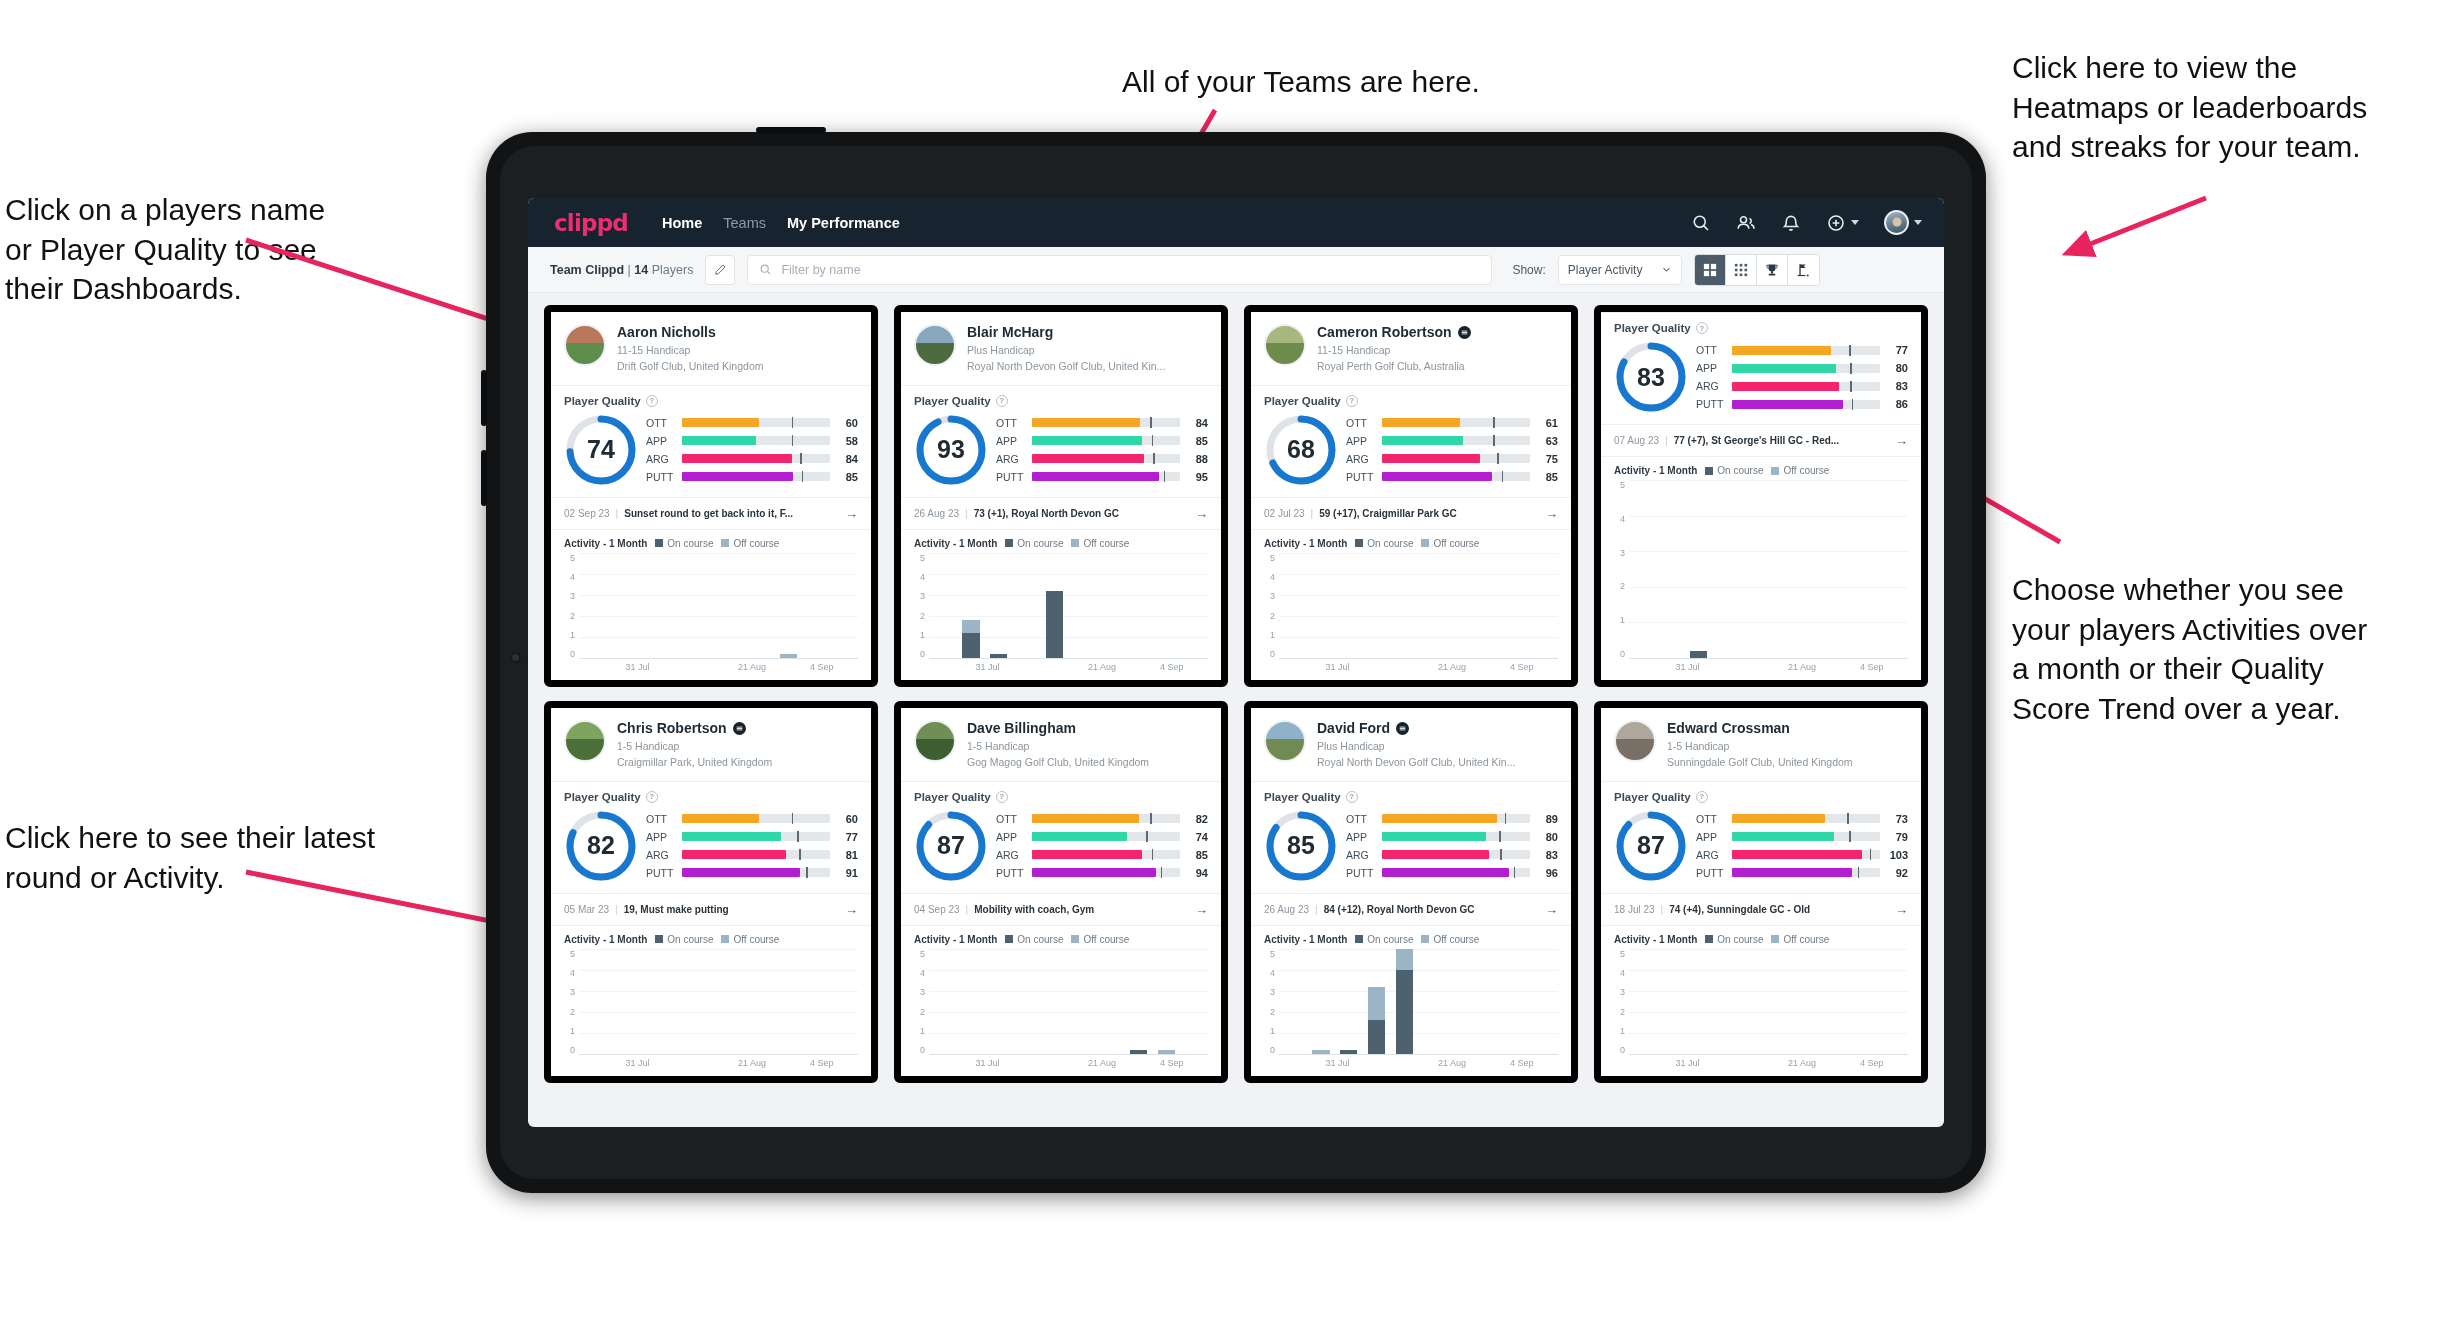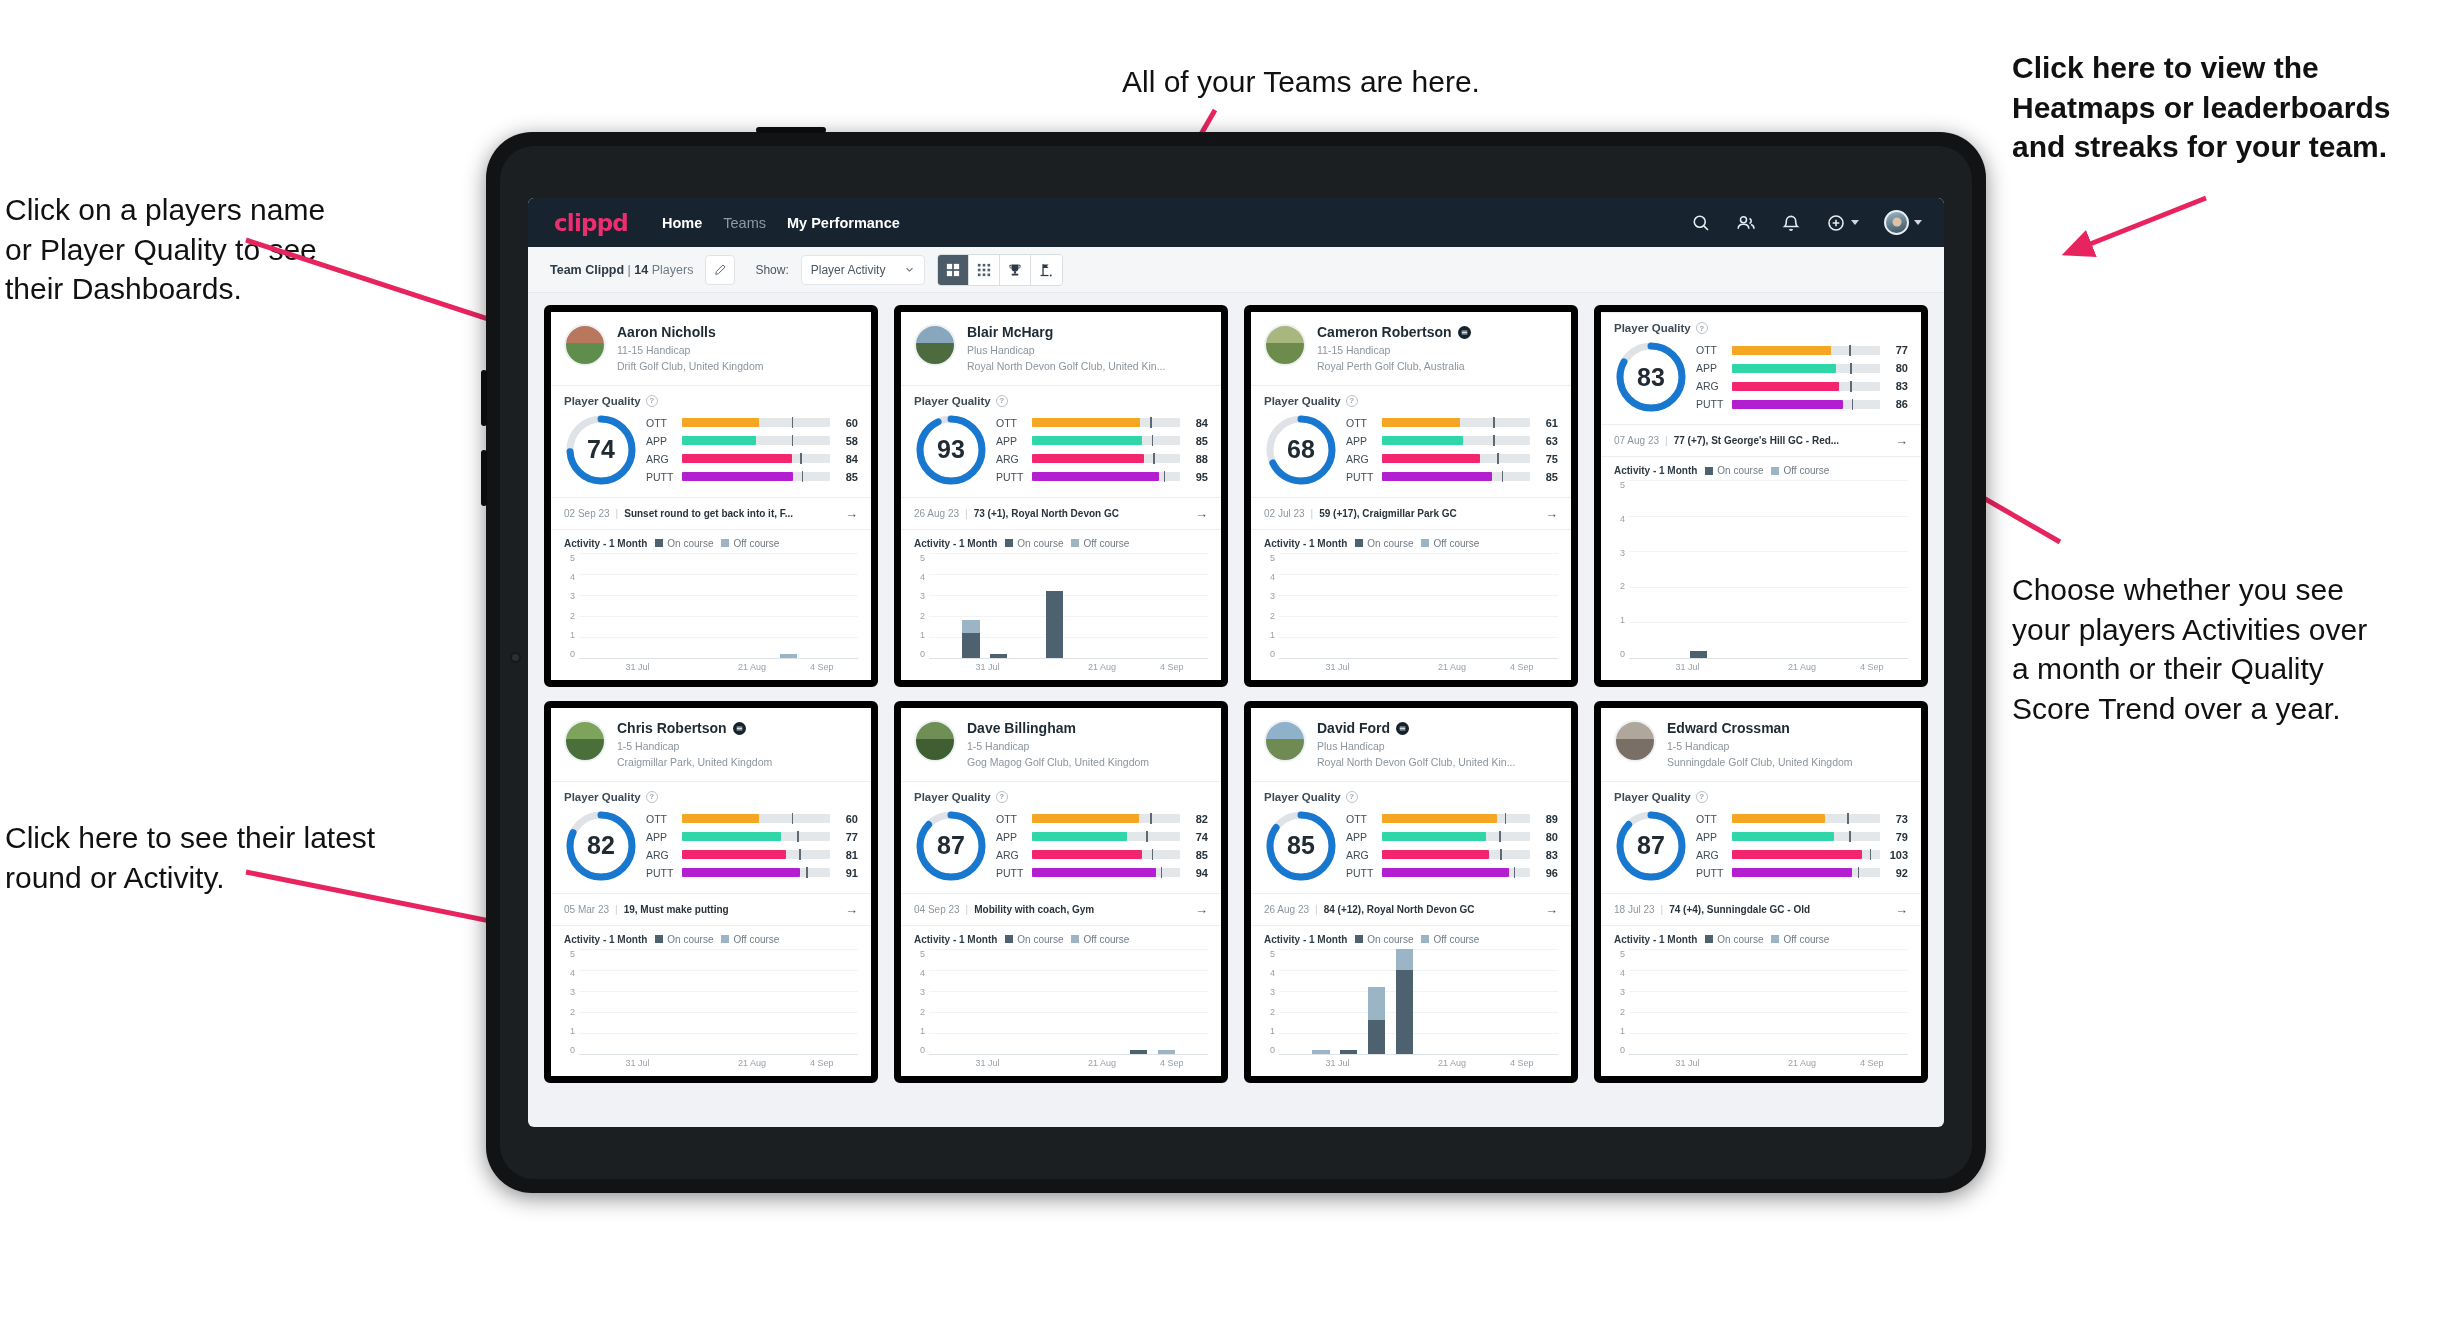--- a/index.html
+++ b/index.html
@@ -224,21 +224,21 @@
   .bar { width: 62%; display: flex; flex-direction: column; justify-content: flex-end; }
   .seg-off { background: #9bb4c6; }
   .seg-on { background: #4e616f; }
   .xaxis { height: 15px; display: flex; position: relative; margin-left: 15px; padding-top: 3px; }
   .xlab { position: absolute; font-size: 9px; color: #98a1a9; transform: translateX(-50%); }
 </style>
 </head>
 <body>
 
 <div class="annot" style="left:1122px; top:62px;">All of your Teams are here.</div>
-<div class="annot" style="left:2012px; top:48px;font-weight:bold;">Click here to view the
+<div class="annot" style="left:2012px; top:48px;">Click here to view the
 Heatmaps or leaderboards
 and streaks for your team.</div>
 <div class="annot" style="left:5px; top:190px;">Click on a players name
 or Player Quality to see
 their Dashboards.</div>
 <div class="annot" style="left:2012px; top:570px;">Choose whether you see
 your players Activities over
 a month or their Quality
 Score Trend over a year.</div>
 <div class="annot" style="left:5px; top:818px;">Click here to see their latest
@@ -308,20 +308,27 @@
         <div id="teamlabel">
           <b>Team Clippd</b>
           <span class="muted">|</span>
           <b>14</b>
           <span class="muted">Players</span>
         </div>
         <div id="editbtn">
           <svg width="13" height="13" viewBox="0 0 24 24">
             <path d="M16.5 3.6l3.9 3.9L8.2 19.7l-5 1.1 1.1-5z" fill="none" stroke="#5b6772" stroke-width="1.8"></path>
           </svg>
+        </div>
+        <div id="searchbox">
+          <svg width="13" height="13" viewBox="0 0 24 24">
+            <circle cx="10.5" cy="10.5" r="6.6" fill="none" stroke="#a8b1ba" stroke-width="2"></circle>
+            <line x1="15.4" y1="15.4" x2="20.6" y2="20.6" stroke="#a8b1ba" stroke-width="2"></line>
+          </svg>
+          <input type="text" placeholder="Filter by name" value="" style="">
         </div>
         <div id="showlabel">Show:</div>
         <div id="showsel">
           <span>Player Activity</span>
           <svg width="11" height="11" viewBox="0 0 24 24">
             <path d="M5.5 9l6.5 6.5L18.5 9" fill="none" stroke="#5b6772" stroke-width="2.2"></path>
           </svg>
         </div>
         <div id="viewtoggle">
           <div class="vbtn active">

